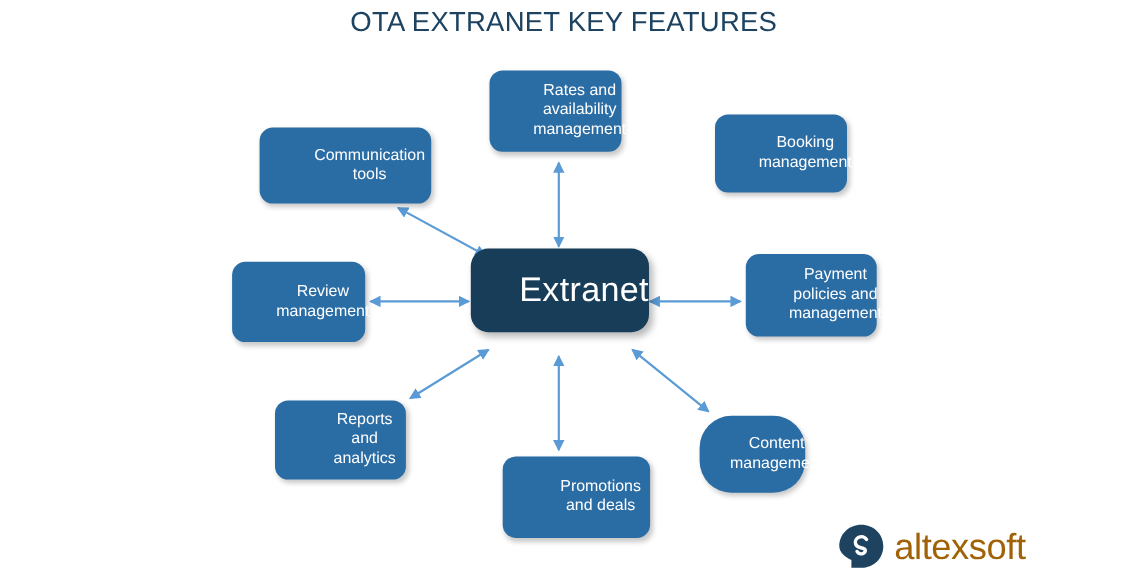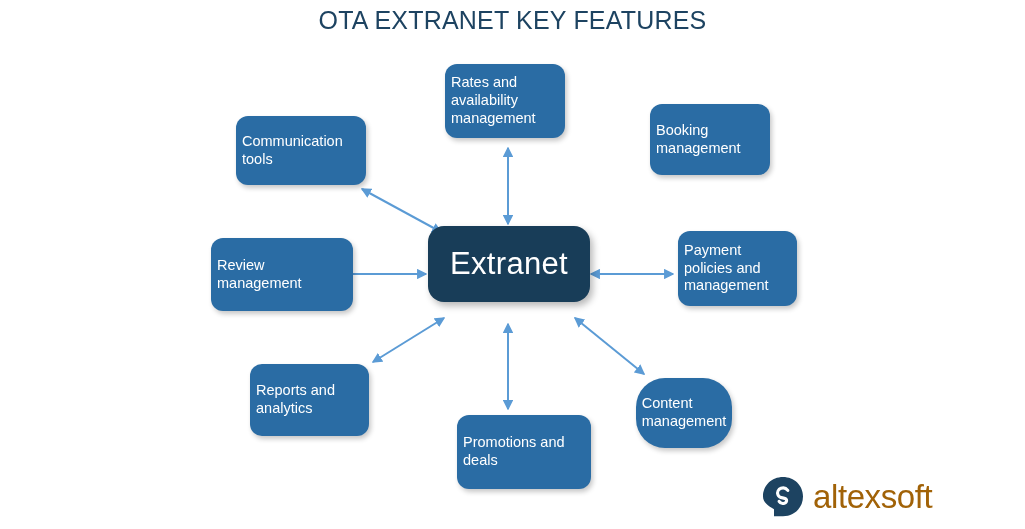--- a/index.html
+++ b/index.html
@@ -37,25 +37,26 @@
     top: 0; left: 0;
     width: 1025px;
     height: 529px;
     pointer-events: none;
   }
   .node {
     position: absolute;
     display: flex;
     align-items: center;
     justify-content: center;
-    text-align: left;
+    text-align: center;
     color: #ffffff;
     border-radius: 12px;
     line-height: 1.22;
     font-family: "Liberation Sans", sans-serif;
+    padding-left: 44px;
   }
   .node.satellite {
     background: #2a6ca4;
     font-size: 14.5px;
     font-weight: 400;
     box-shadow: 2px 3px 5px rgba(0,0,0,0.22);
   }
   .node.center {
     background: #183d58;
     font-size: 31px;
@@ -143,25 +144,25 @@
   </div>
 
   <div class="node satellite" style="left:457px; top:415px; width:134px; height:74px;">
     <span class="label">Promotions and deals</span>
   </div>
 
   <div class="node satellite" style="left:250px; top:364px; width:119px; height:72px;">
     <span class="label">Reports and analytics</span>
   </div>
 
-  <div class="node satellite" style="left:211px; top:238px; width:142px; height:73px;">
+  <div class="node satellite" style="left:211px; top:238px; width:121px; height:73px;">
     <span class="label">Review management</span>
   </div>
 
-  <div class="node satellite" style="left:236px; top:116px; width:130px; height:69px;">
+  <div class="node satellite" style="left:236px; top:116px; width:156px; height:69px;">
     <span class="label">Communication tools</span>
   </div>
 
   <div id="logo">
     <span class="mark">
       <svg width="42" height="42" viewBox="0 0 42 42" aria-hidden="true">
         <path d="M21 1 C32.2 1 41 9.4 41 20.6 C41 31.8 32.2 40.2 21 40.2
                  L13.2 40.2 L13.2 40.2 C12.4 40.2 12 40.2 12 40.2
                  L12 33.2 C5.6 30 1 25.8 1 20.6 C1 9.4 9.8 1 21 1 Z" fill="#1d4361"></path>
         <path d="M25.8 14.4 C24.2 12.3 21.4 11.4 19 12.3 C16.3 13.3 15 16.2 15.9 18.7

